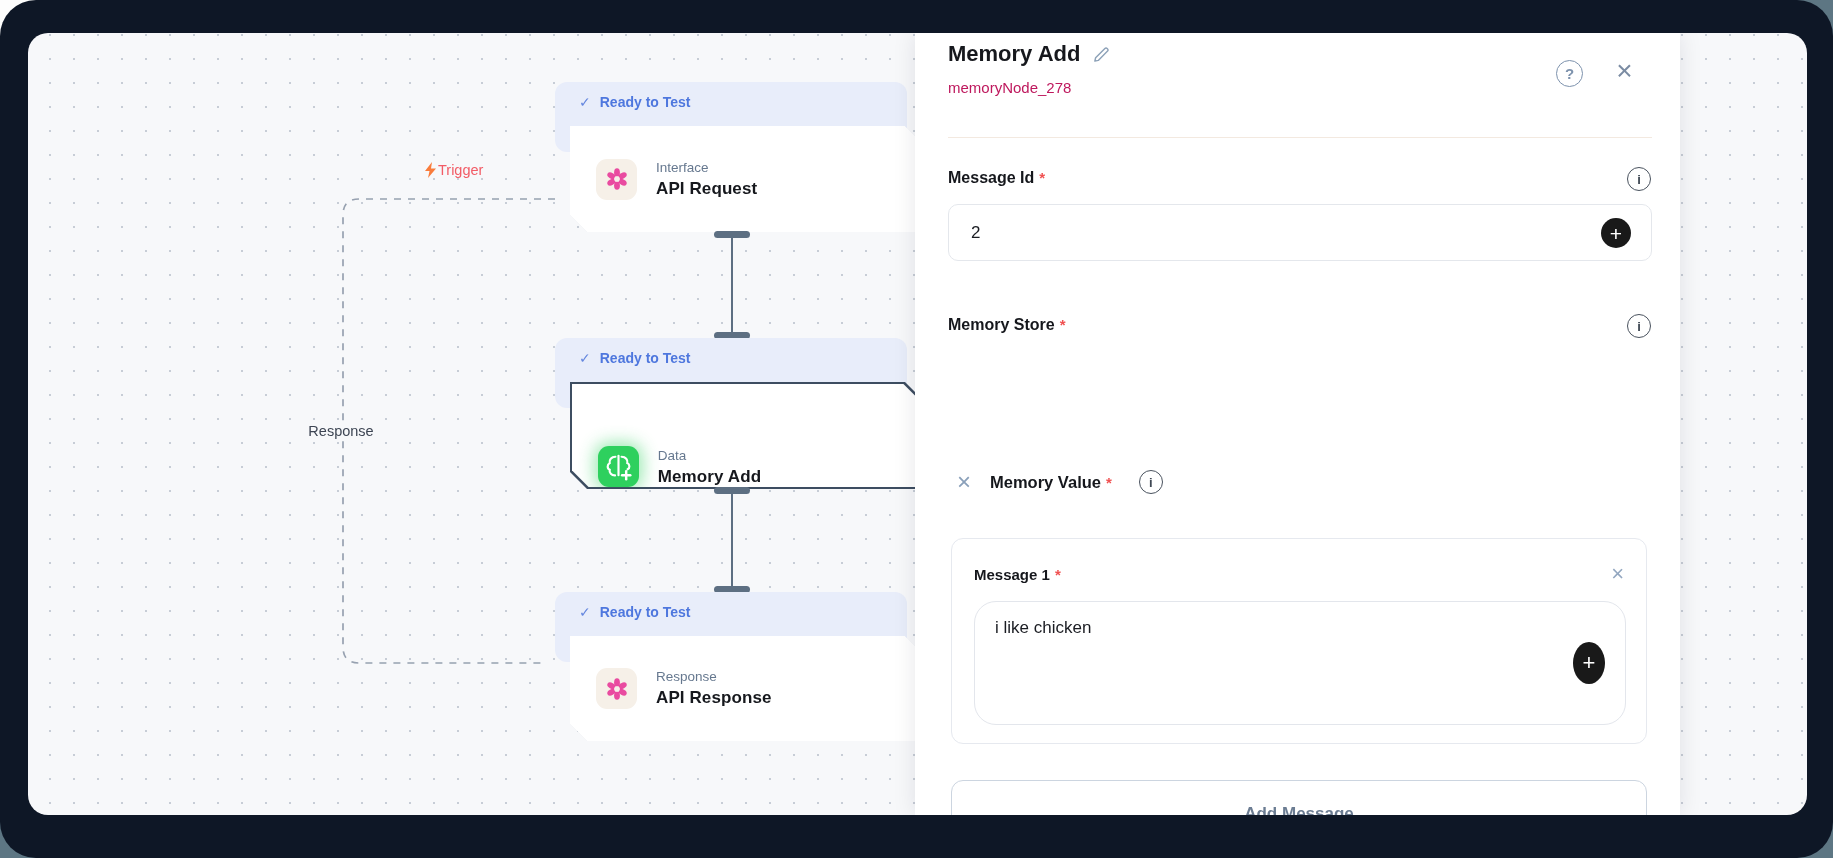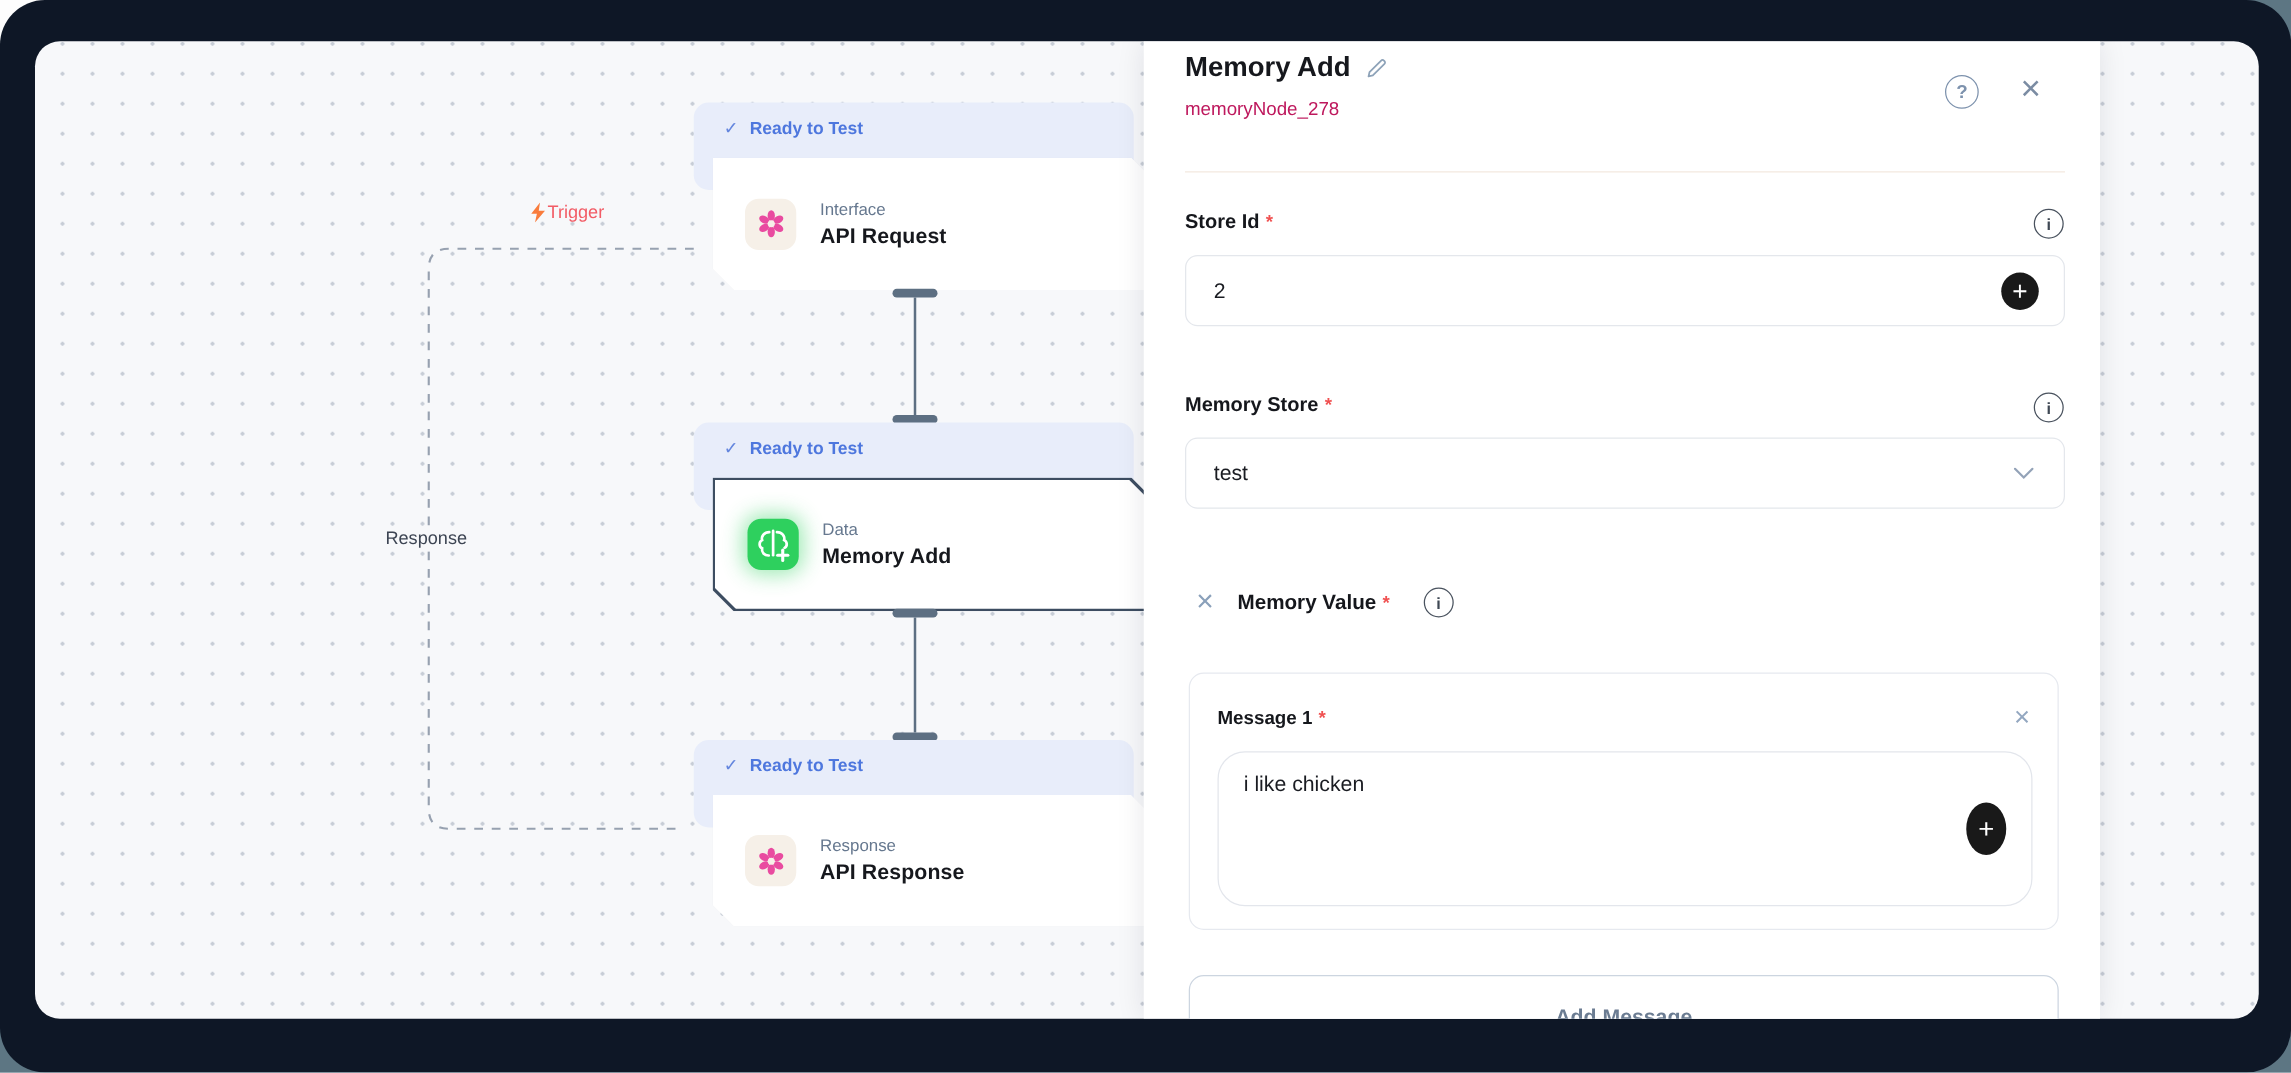--- a/index.html
+++ b/index.html
@@ -21,21 +21,21 @@
   .node { position:absolute; left:527px; width:352px; }
   .badge { height:70px; border-radius:12px; background:#e8edfa; padding:10px 0 0 24px;
     display:flex; align-items:flex-start; gap:9px; font-size:14px; font-weight:600; color:#4e77de; }
   .badge .chk { color:#6486de; font-size:14px; font-weight:400; }
   .badge span { line-height:20px; }
   .card-clip { clip-path:polygon(0 0, calc(100% - 17px) 0, 100% 17px, 100% 100%, 17px 100%, 0 calc(100% - 17px)); }
   .card-wrap { position:absolute; left:15px; top:44px; width:352px; height:106px;
     filter:drop-shadow(0 2px 5px rgba(16,24,40,.10)); }
   .card-wrap.selected { background:#3d4d61; }
   .card { position:absolute; inset:0; background:#ffffff; display:flex; align-items:center; padding-left:26px; gap:19px; }
-  .card-wrap.selected .card { inset:1.8px; }
+  .card-wrap.selected .card { inset:1.8px;align-items:flex-end; }
   .tile { width:41px; height:41px; border-radius:11px; display:flex; align-items:center; justify-content:center; flex:none; }
   .tile.pink { background:#f6f0e8; }
   .tile.green { background:#2ed05e; box-shadow:0 0 16px 4px rgba(46,208,94,.45); }
   .ntext .cat { font-size:13.5px; color:#66788f; margin-bottom:4px; }
   .ntext .ttl { font-size:17px; font-weight:700; color:#16181d; letter-spacing:.1px; }
 
   .connector { position:absolute; left:686px; width:36px; display:flex; flex-direction:column; align-items:center; }
   .connector .bar { width:36px; height:7px; border-radius:3.5px; background:#5d6f82; flex:none; }
   .connector .line { width:2.5px; flex:1; background:#5d6f82; }
 
@@ -206,38 +206,32 @@
           </svg>
         </div>
         <div class="p-sub">memoryNode_278</div>
 
         <div class="icon-btn help-btn">?</div>
         <div class="icon-btn close-btn">×</div>
 
         <div class="p-divider"></div>
 
         <div class="f-label" style="top:136px">
-          <span>Store Id</span><span class="req">*</span>
+          <span>Message Id</span><span class="req">*</span>
         </div>
         <div class="info-icon" style="top:134px">i</div>
         <div class="f-box" style="top:171px">
           <span>2</span>
           <div class="plus-btn">+</div>
         </div>
 
         <div class="f-label" style="top:283px">
           <span>Memory Store</span><span class="req">*</span>
         </div>
         <div class="info-icon" style="top:281px">i</div>
-        <div class="f-box" style="top:317px">
-          <span>test</span>
-          <svg class="chev" width="16" height="10" viewBox="0 0 16 10">
-            <polyline points="1,1 8,8 15,1" fill="none" stroke="#94a3b8" stroke-width="1.8" stroke-linecap="round"></polyline>
-          </svg>
-        </div>
 
         <div class="mv-row">
           <span class="mv-close">×</span>
           <span class="mv-label"><span>Memory Value</span><span class="req">*</span></span>
           <span class="mv-info">i</span>
         </div>
 
         <div class="msg-card">
           <div class="msg-head">
             <span class="msg-label"><span>Message 1</span><span class="req">*</span></span>

